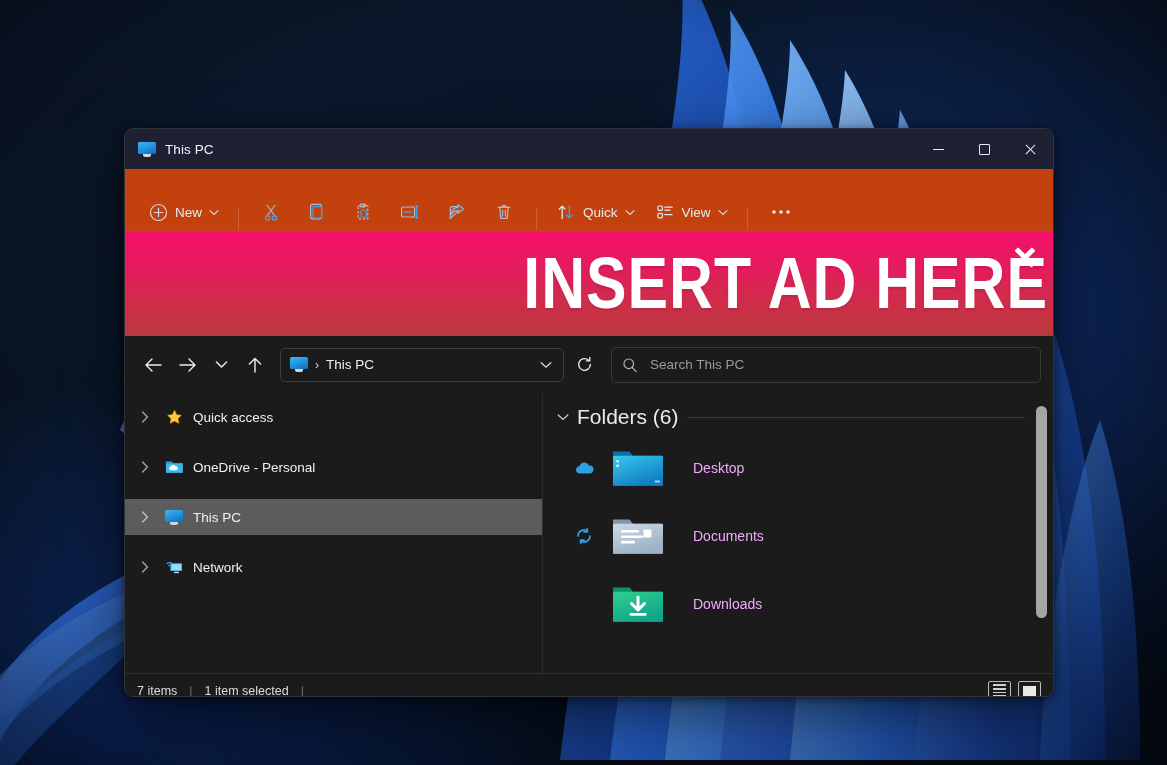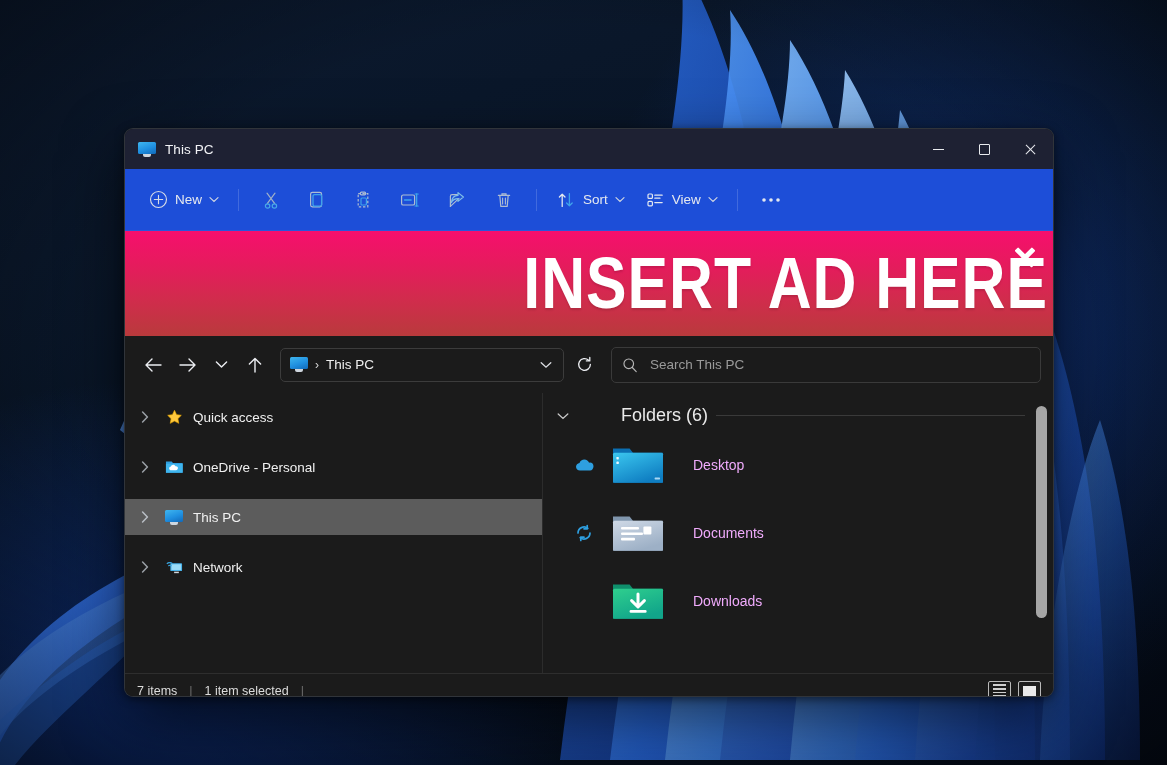--- a/index.html
+++ b/index.html
@@ -64,22 +64,22 @@
   .glyph-close { position:relative; width:13px; height:13px; }
   .glyph-close::before, .glyph-close::after{
     content:""; position:absolute; left:0; top:6px; width:13px; height:1.2px; background:#e8eaee;
   }
   .glyph-close::before{ transform: rotate(45deg); }
   .glyph-close::after { transform: rotate(-45deg); }
 
   
   #commandbar {
     height: 62px;
-    background: #1d4ed8;
-    display: flex; align-items: center;
+    background: #c2410c;
+    display: flex; align-items: flex-end;
     padding: 0 14px;
     gap: 0;
     border-bottom: 1px solid rgba(255,255,255,0.05);
   }
   .cb-item {
     height: 36px;
     display:flex; align-items:center; gap:7px;
     padding: 0 10px; border-radius: 5px;
     color: #e6e9ef; font-size: 13.5px;
     cursor: default;
@@ -156,21 +156,21 @@
   .navitem.selected { background: #5c5c5c; }
   .exp-chev {
     width: 20px; display:flex; align-items:center; justify-content:center;
     color:#9aa0a6;
   }
   .ni-icon { width: 20px; height: 18px; display:flex; align-items:center; justify-content:center;}
 
   #content { flex:1; position: relative; padding: 12px 0 0 14px; background:#1b1b1b; }
   #grouphdr { display:flex; align-items:center; gap:8px; padding-right: 28px; }
   #grouphdr .gchev { color:#c9c9c9; font-size:11px; }
-  #grouplabel { color:#eaeaea; font-size:18px; white-space:nowrap;margin-left:44px; }
+  #grouplabel { color:#eaeaea; font-size:21px; white-space:nowrap; }
   #groupline { flex:1; height:1px; background:#3a3a3a; }
 
   .fitem { display:flex; align-items:center; height: 58px; margin-top: 10px; }
   .fstatus { width: 54px; display:flex; align-items:center; justify-content:center; }
   .ficon { width: 54px; height: 44px; display:flex; align-items:center; justify-content:center; }
   .fname { color:#f0abfc; font-size:14px; margin-left: 28px; }
 
   #scrollbar {
     position:absolute; right: 6px; top: 10px; width: 11px; height: 260px;
   }
@@ -365,21 +365,21 @@
 
     <div class="cb-sep"></div>
 
     <div class="cb-item">
       <span>
         <svg width="20" height="20" viewBox="0 0 20 20">
           <path d="M6.2 16.4V4.2M3.4 7 6.2 4.2 9 7" fill="none" stroke="#e3e8f0" stroke-width="1.3" stroke-linecap="round" stroke-linejoin="round"></path>
           <path d="M13.4 3.6v12.2M10.6 13l2.8 2.8L16.2 13" fill="none" stroke="#3fa3ea" stroke-width="1.3" stroke-linecap="round" stroke-linejoin="round"></path>
         </svg>
       </span>
-      <span>Sort</span>
+      <span>Quick</span>
       <span>
         <svg width="10" height="7" viewBox="0 0 10 7">
             <path d="M1 1.6 5 5.4 9 1.6" fill="none" stroke="#cfd5e0" stroke-width="1.2" stroke-linecap="round"></path>
           </svg>
       </span>
     </div>
 
     <div class="cb-item">
       <span>
         <svg width="20" height="20" viewBox="0 0 20 20">

